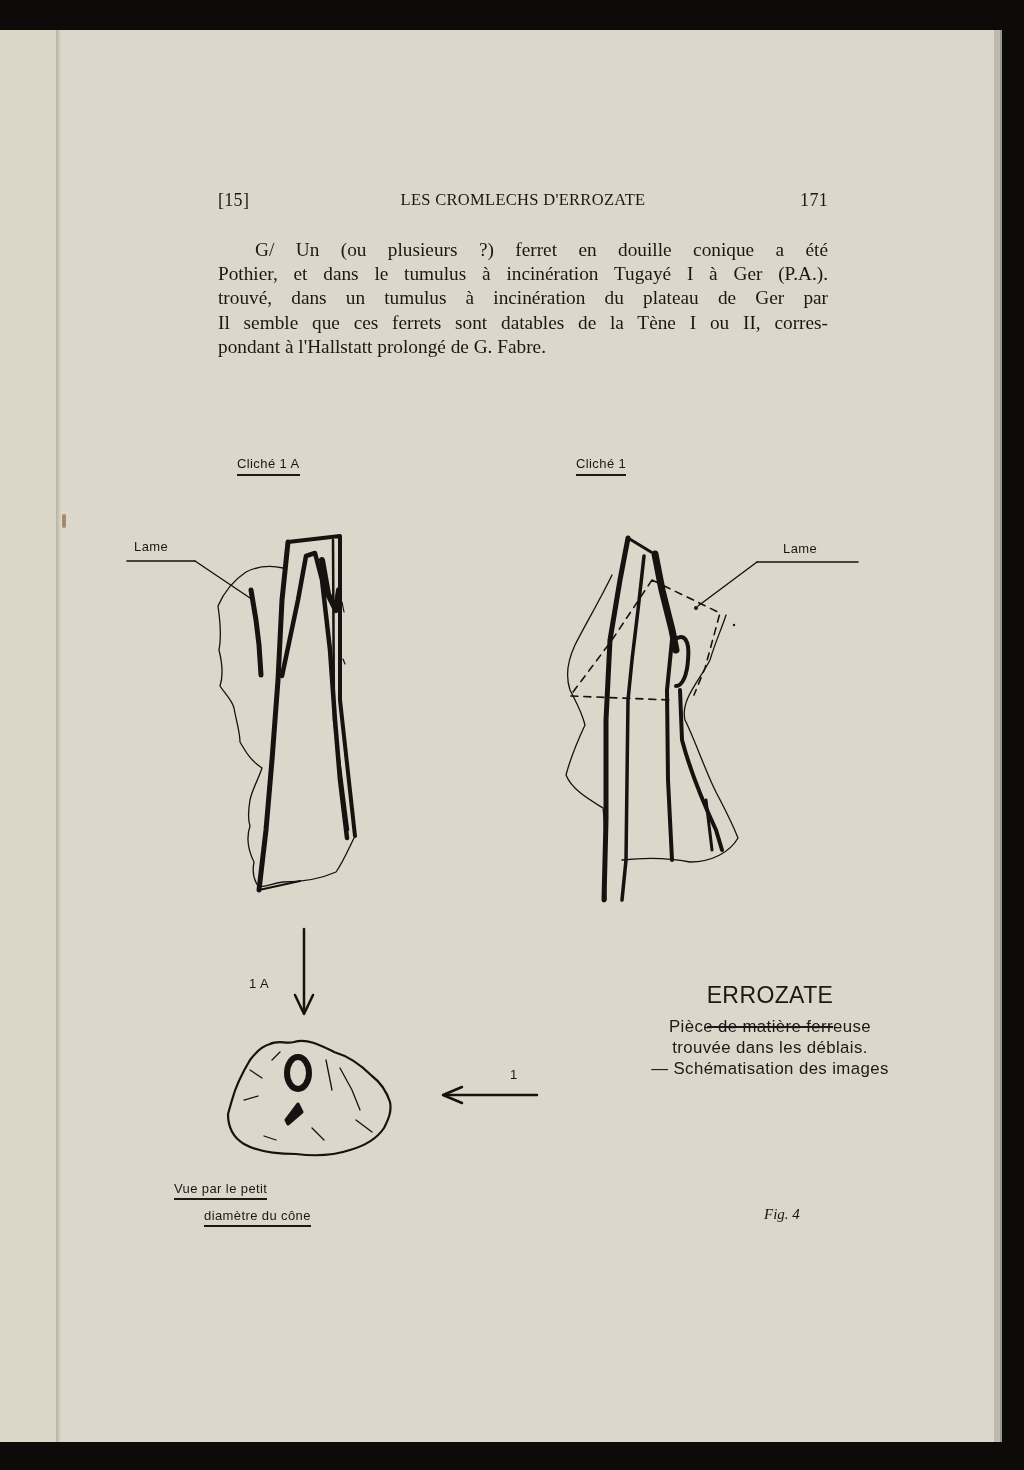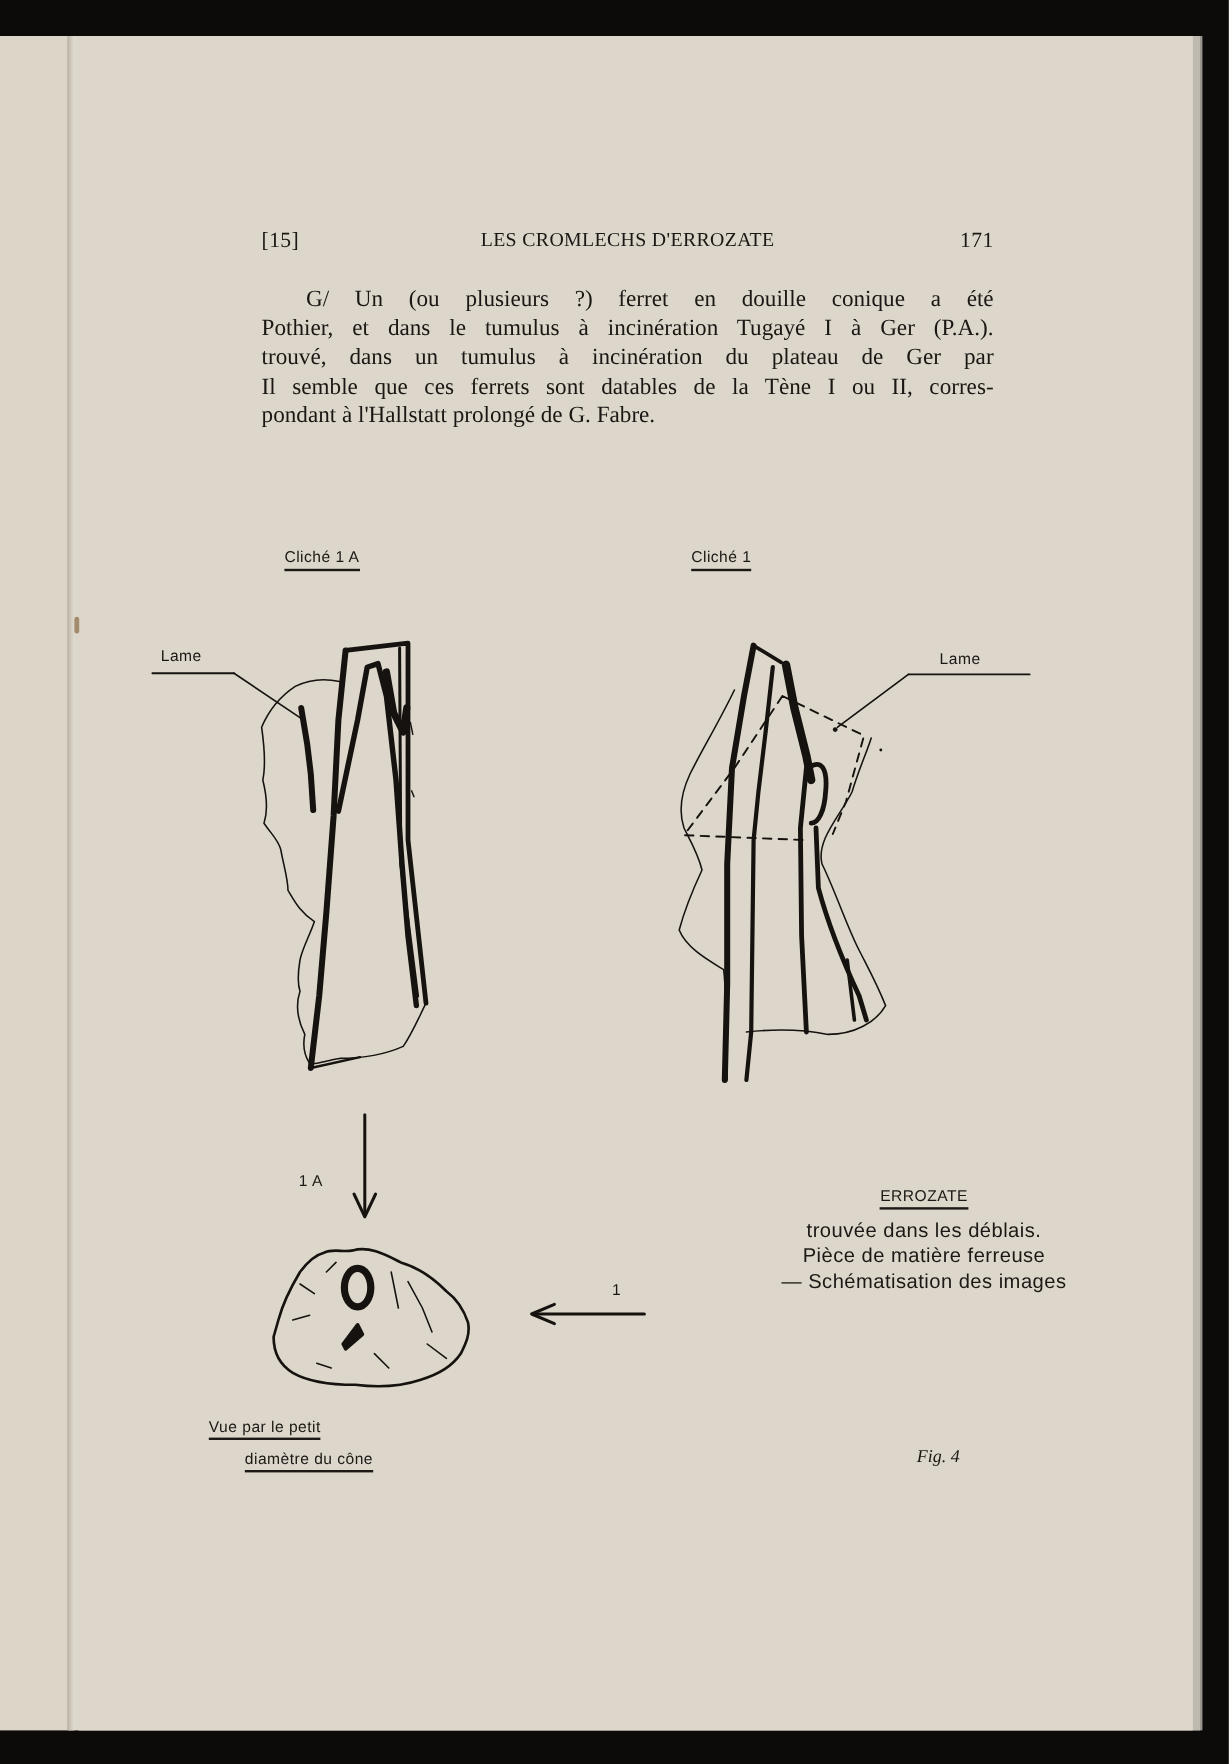--- a/index.html
+++ b/index.html
@@ -145,19 +145,19 @@
 <div class="caption-label ul" style="left:576px; top:456px;">Cliché 1</div>
 <div class="caption-label" style="left:134px; top:539px;">Lame</div>
 <div class="caption-label" style="left:783px; top:541px;">Lame</div>
 <div class="caption-label" style="left:249px; top:976px;">1 A</div>
 <div class="caption-label" style="left:510px; top:1067px;">1</div>
 
 <div class="caption-label ul" style="left:174px; top:1181px; padding-bottom:2px;">Vue par le petit</div>
 <div class="caption-label ul" style="left:204px; top:1208px; padding-bottom:2px;">diamètre du cône</div>
 
 <div class="legend-block">
-  <div style="margin-bottom:8px;"><span class="ul" style="font-size:13px; padding-bottom:2px;">ERROZATE</span></div>
+  <div style="margin-bottom:8px;"><span class="ul" style="font-size:23px; padding-bottom:18px;">ERROZATE</span></div>
+  <div>Pièce de matière ferreuse</div>
   <div>trouvée dans les déblais.</div>
-  <div>Pièce de matière ferreuse</div>
   <div style="">— Schématisation des images</div>
 </div>
 
 <div class="fig-label">Fig. 4</div>
 
 </body></html>

